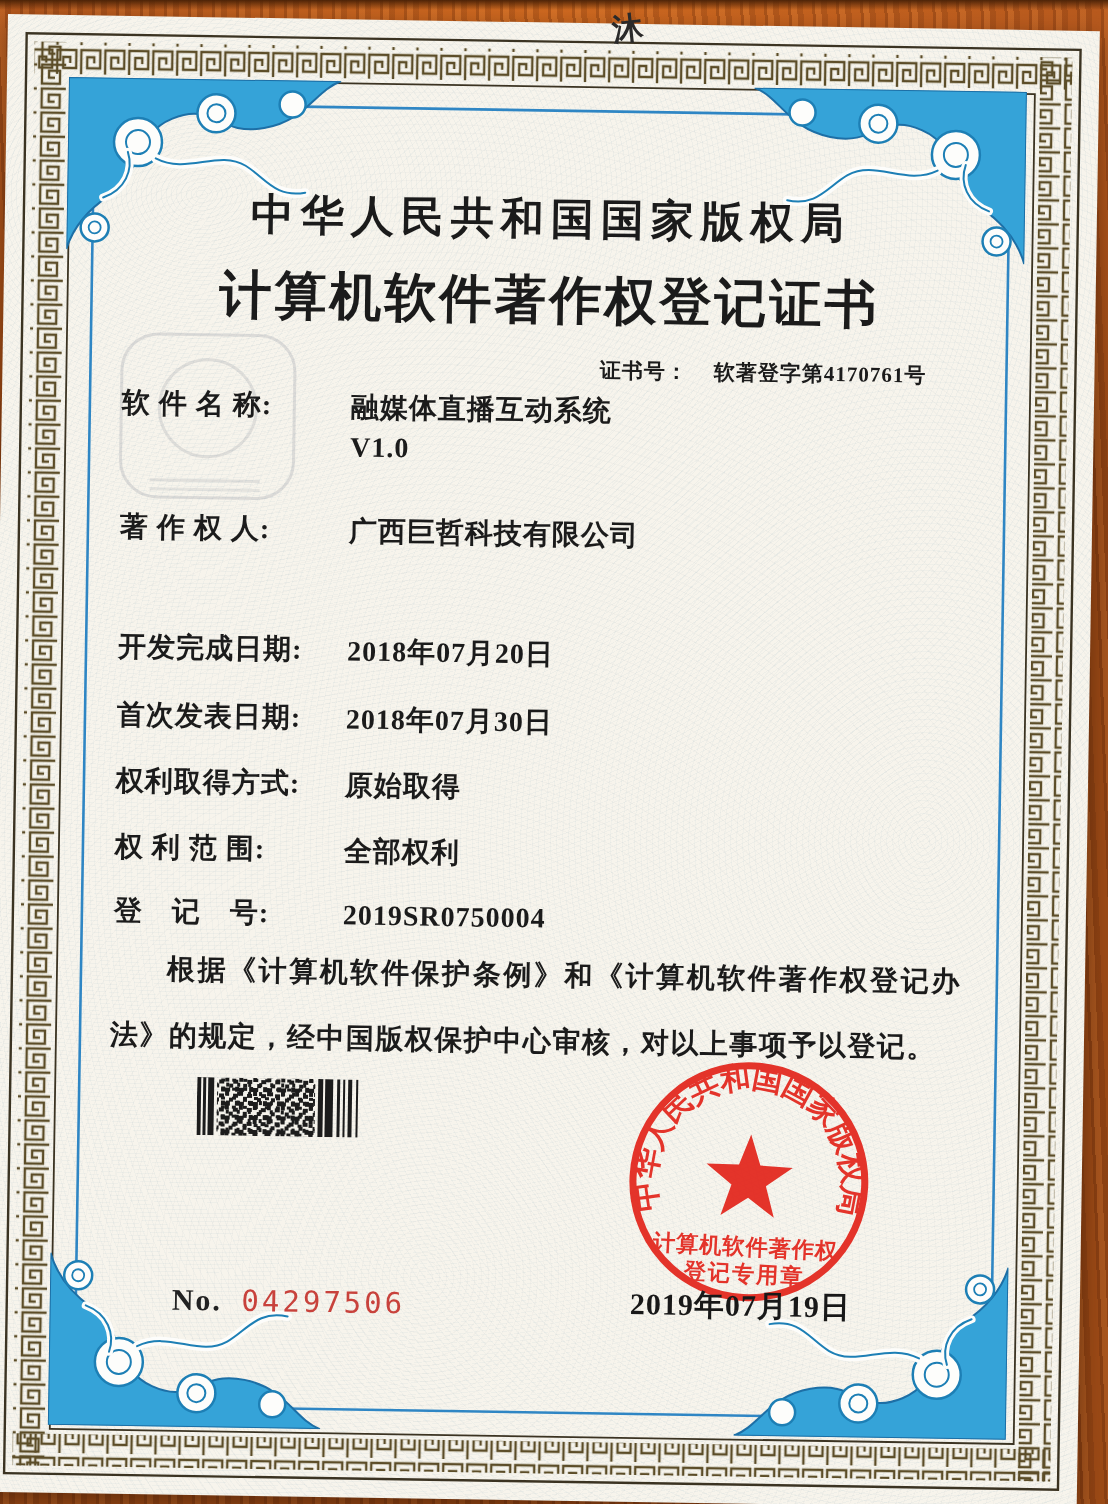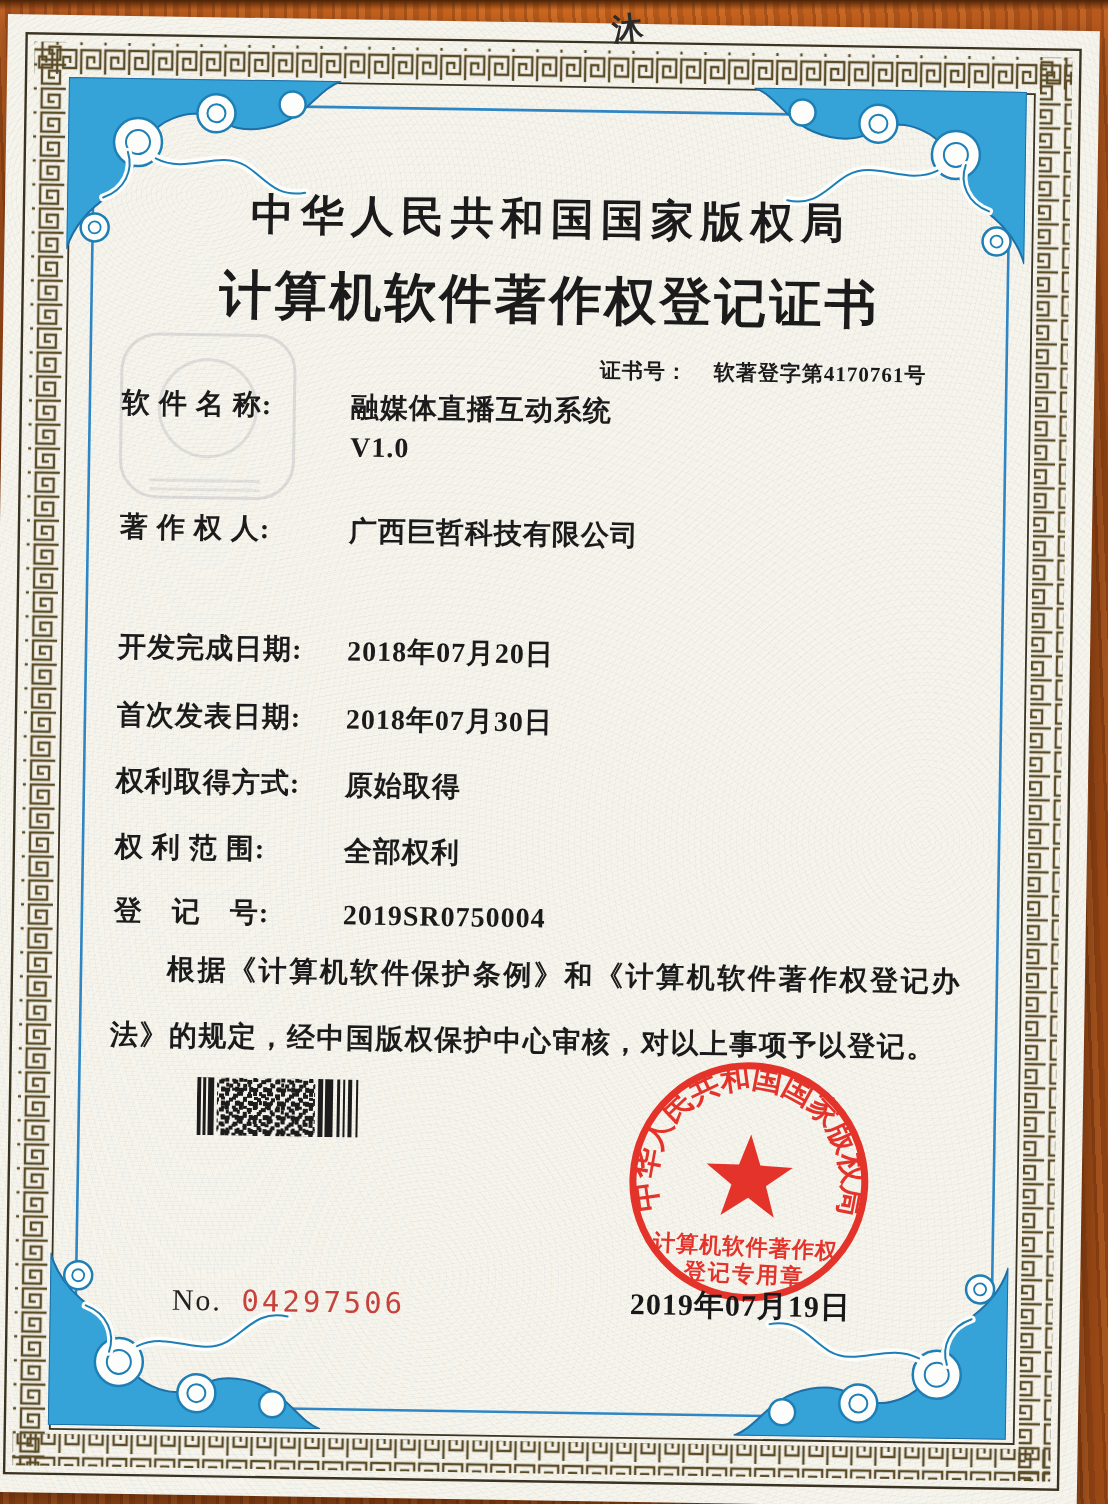--- a/index.html
+++ b/index.html
@@ -76,21 +76,21 @@
 
   
   .seal{position:absolute;left:633px;top:1033px;width:252px;height:252px;z-index:5;
         mix-blend-mode:multiply;opacity:.93;transform:rotate(2deg);}
   .seal-date{
     position:absolute;left:642px;top:1260px;z-index:6;
     font-size:30px;font-weight:700;letter-spacing:1px;color:#181818;
   }
 
   .serial{position:absolute;left:184px;top:1266px;z-index:4;font-size:30px;}
-  .serial .prefix{color:#222;font-weight:400;letter-spacing:2px;}
+  .serial .prefix{color:#222;font-weight:700;letter-spacing:2px;}
   .serial .num{color:#c8423c;font-family:"DejaVu Sans Mono","Liberation Mono",monospace;
                font-size:29px;letter-spacing:3px;margin-left:12px;}
 
   .handwriting{
     position:absolute;left:612px;top:8px;z-index:7;color:#2a2a2a;
     font-size:31px;transform:rotate(-6deg);font-weight:600;
   }
 </style>
 </head>
 <body>

